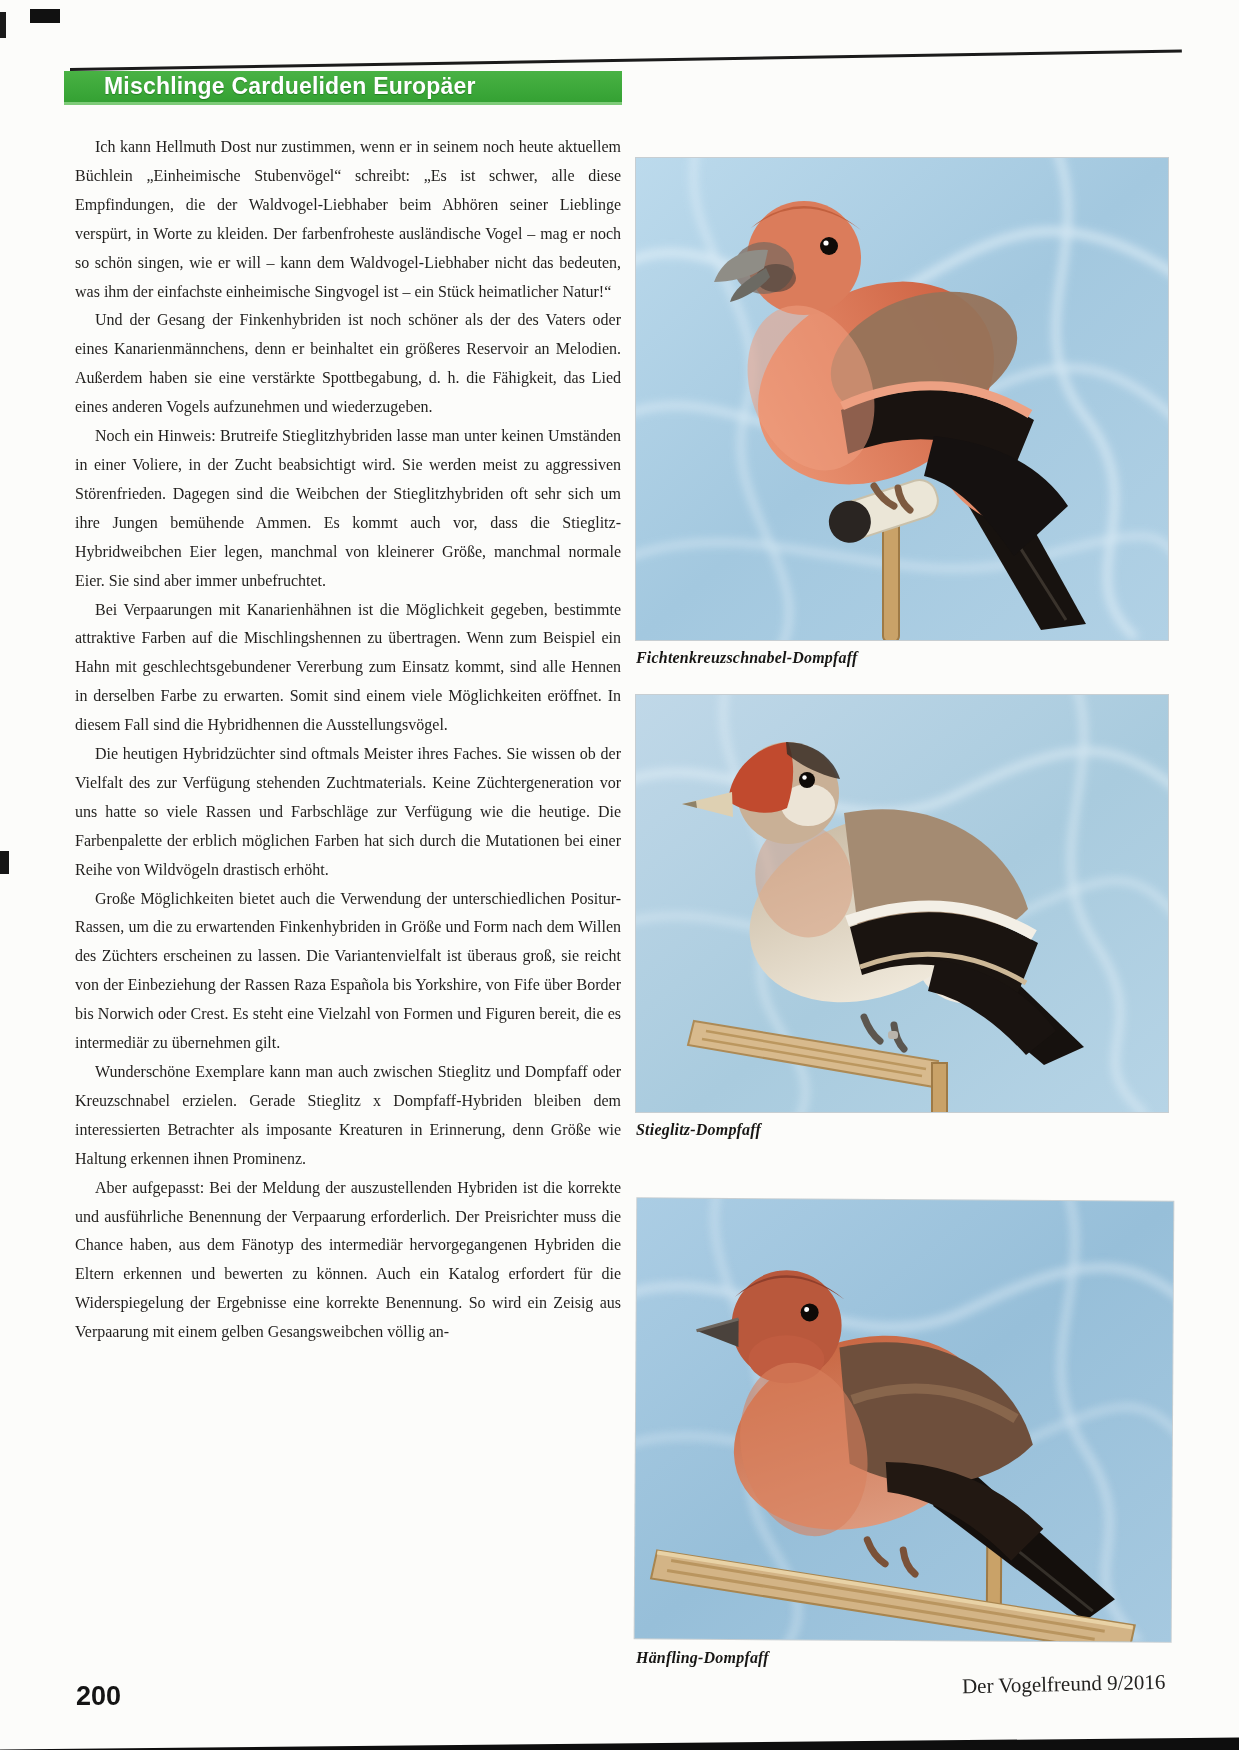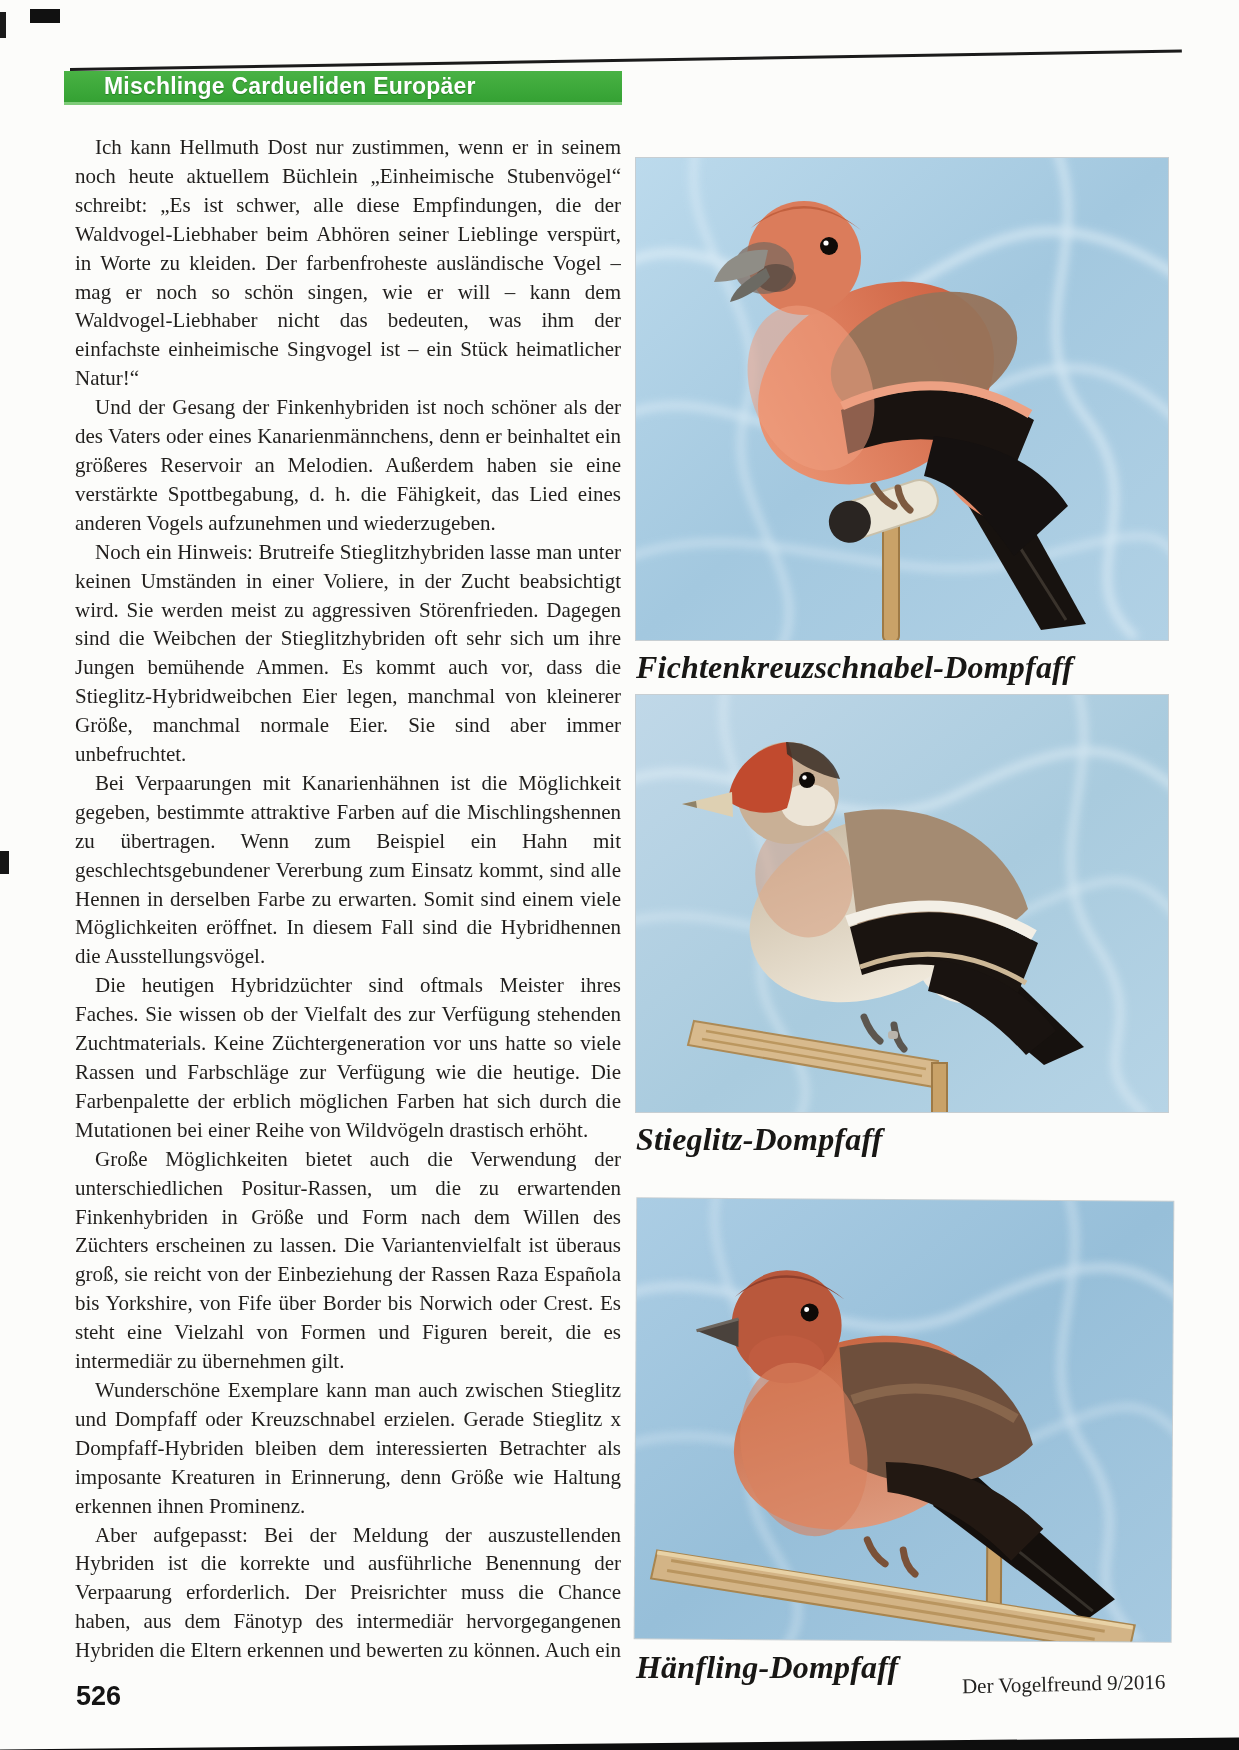--- a/index.html
+++ b/index.html
@@ -29,32 +29,32 @@
   }
   .section-header span{
     font-family:"Liberation Sans",sans-serif;font-weight:bold;
     font-size:23px;color:#ffffff;padding-left:12px;letter-spacing:.2px;
     text-shadow:0 1px 1px rgba(0,60,0,.35);
   }
   
   .text-column{
     position:absolute;left:75px;top:133px;width:546px;height:1532px;
     overflow:hidden;text-align:justify;
-    font-size:21px;line-height:28.9px;color:#211f1d;
+    font-size:16px;line-height:28.9px;color:#211f1d;
   }
   .text-column p{margin:0;text-indent:20px;}
   
   figure{margin:0;padding:0;position:absolute;}
   .photo-frame{
     display:block;box-shadow:0 0 0 1px rgba(100,120,135,.35);
     overflow:hidden;background:#a9cade;
   }
   figcaption{
     font-family:"Liberation Serif",serif;font-style:italic;font-weight:bold;
-    font-size:32px;color:#181715;margin-top:9px;letter-spacing:.2px;
+    font-size:16px;color:#181715;margin-top:9px;letter-spacing:.2px;
   }
   .fig1{left:636px;top:158px;}
   .fig1 .photo-frame{width:532px;height:482px;}
   .fig2{left:636px;top:695px;}
   .fig2 .photo-frame{width:532px;height:417px;}
   .fig3{left:636px;top:1200px;}
   .fig3 .photo-frame{width:536px;height:440px;transform:rotate(0.35deg);}
   
   .page-number{
     position:absolute;left:76px;top:1681px;
@@ -261,16 +261,16 @@
         <path d="M232 340 q6 16 18 24 M268 350 q2 16 12 24" stroke="#7a5138" stroke-width="7" fill="none" stroke-linecap="round"></path>
 
         <path d="M22 352 L500 424 L494 452 L16 380 Z" fill="#d3b486" stroke="#a8854f" stroke-width="2"></path>
         <path d="M36 362 L470 430 M32 372 L460 438" stroke="#b9955f" stroke-width="3"></path>
         <path d="M22 354 L498 426" stroke="#e8d2a6" stroke-width="4"></path>
       </svg>
     </div>
     <figcaption>Hänfling-Dompfaff</figcaption>
   </figure>
 
-  <div class="page-number">526</div>
+  <div class="page-number">200</div>
   <div class="journal-line">Der Vogelfreund 9/2016</div>
 
 </div>
 
 </body></html>

